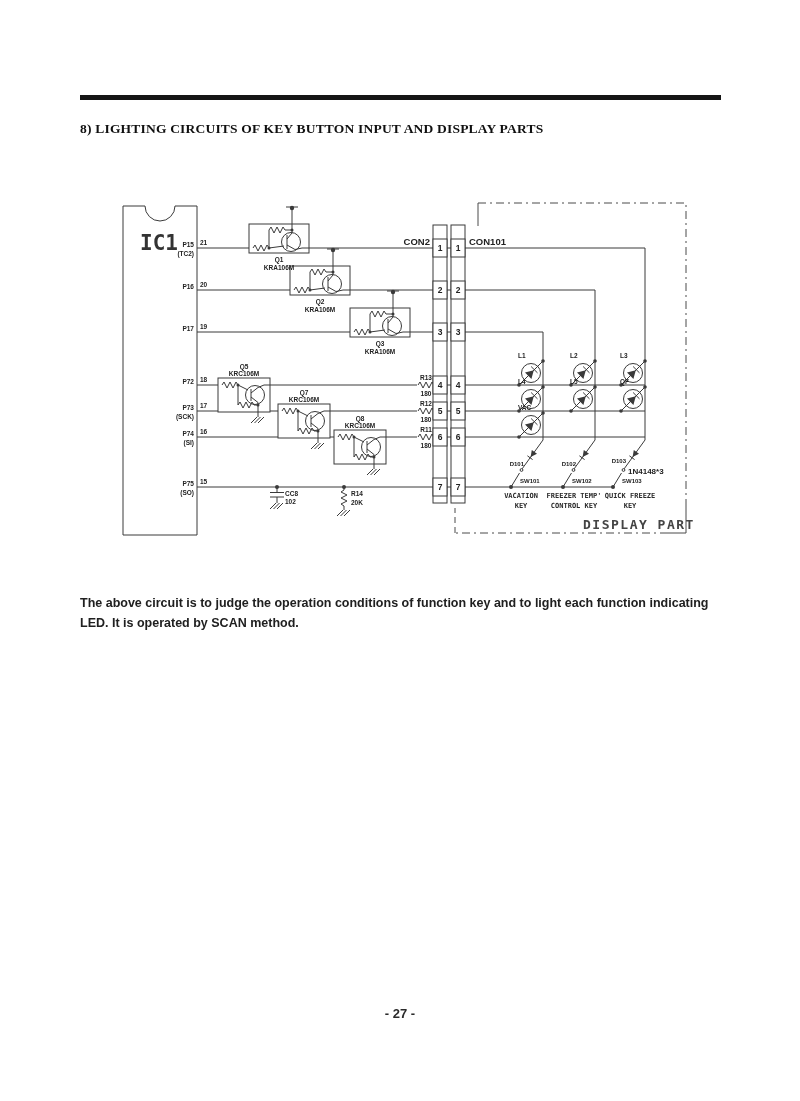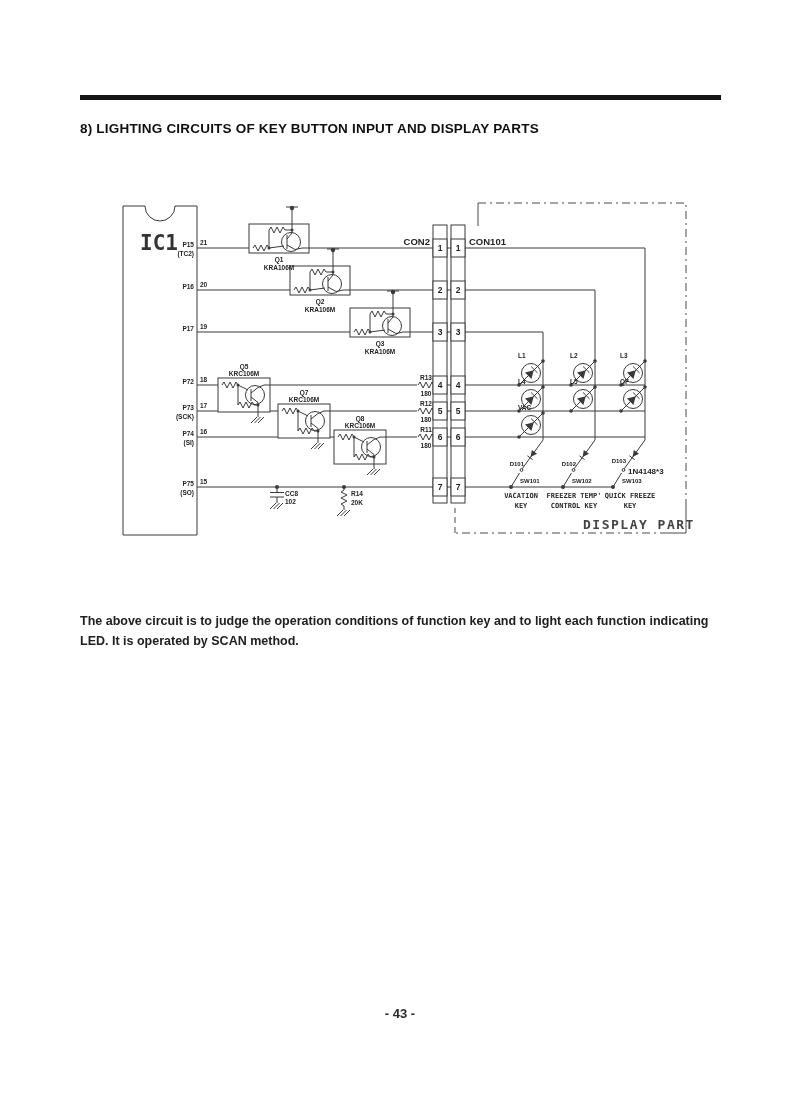--- a/index.html
+++ b/index.html
@@ -2,23 +2,23 @@
 <html><head>
 <meta charset="utf-8">
 <style>
   html,body{margin:0;padding:0;}
   body{
     width:800px;height:1101px;position:relative;background:#ffffff;
     font-family:"Liberation Sans",sans-serif;color:#1f1f1f;overflow:hidden;
   }
   .abs{position:absolute;font-weight:bold;}
   .rule{left:80px;top:95px;width:641px;height:5px;background:#151515;}
-  .heading{left:80px;top:121px;font-size:13.5px;font-weight:bold;color:#101010;letter-spacing:.2px;white-space:nowrap;}
+  .heading{left:80px;top:121px;font-size:13.5px;font-weight:bold;color:#101010;letter-spacing:.2px;white-space:nowrap;font-family:Liberation Serif, serif;}
   .diagram{left:0;top:190px;width:800px;height:360px;}
-  .bodytext{left:80px;top:611px;width:656px;font-size:12.5px;line-height:1.6;color:#202020;}
+  .bodytext{left:80px;top:593px;width:656px;font-size:12.5px;line-height:1.6;color:#202020;}
   .pageno{left:0;top:1006px;width:800px;text-align:center;font-size:13px;color:#2b2b2b;}
   svg{display:block;}
 </style>
 </head>
 <body>
 
 <div class="abs rule"></div>
 <div class="abs heading">8) LIGHTING CIRCUITS OF KEY BUTTON INPUT AND DISPLAY PARTS</div>
 
 <div class="abs diagram">
@@ -313,13 +313,13 @@
       <text x="630" y="498">QUICK FREEZE</text>
       <text x="630" y="508">KEY</text>
     </g>
 
     <text x="583" y="529" font-size="13" letter-spacing="1.5" fill="#444" font-family="DejaVu Sans Mono, monospace">DISPLAY PART</text>
   </g>
 </svg>
 </div>
 
 <div class="abs bodytext">The above circuit is to judge the operation conditions of function  key and to light each function indicating LED. It is operated by SCAN method.</div>
-<div class="abs pageno">- 43 -</div>
+<div class="abs pageno">- 27 -</div>
 
 </body></html>

